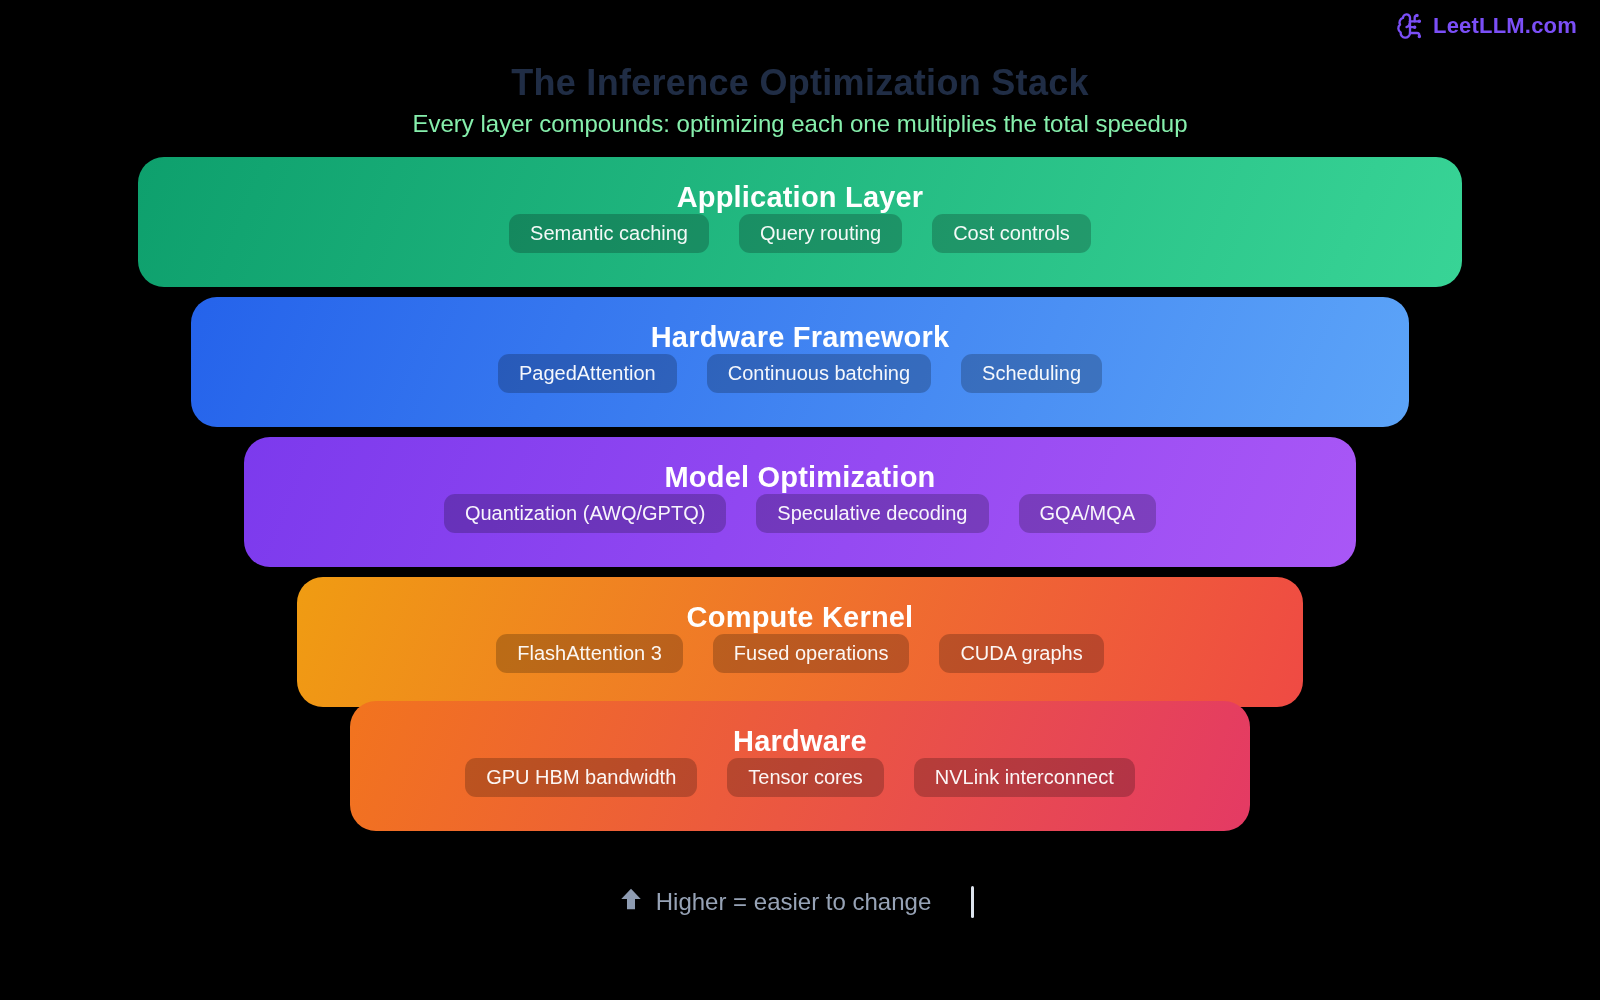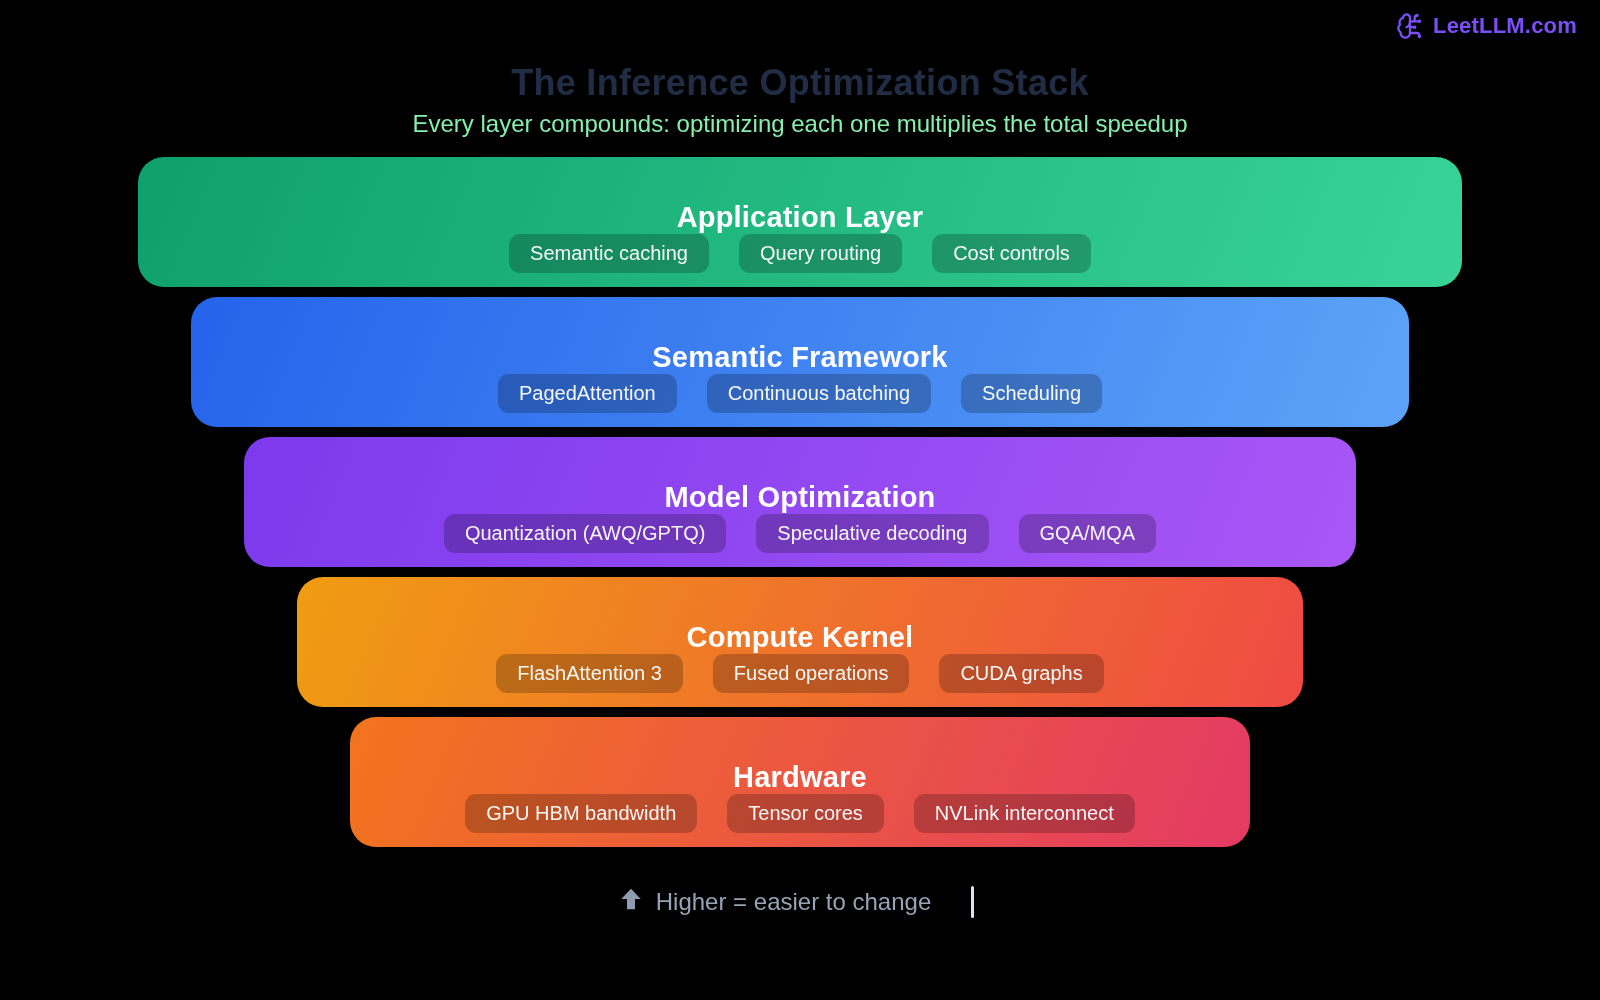--- a/index.html
+++ b/index.html
@@ -54,29 +54,28 @@
     position: absolute;
     height: 130px;
     border-radius: 26px;
     text-align: center;
     padding-top: 24px;
   }
   .layer-0 { top: 157px; left: 138px; width: 1324px; }
   .layer-1 { top: 297px; left: 191px; width: 1218px; }
   .layer-2 { top: 437px; left: 244px; width: 1112px; }
   .layer-3 { top: 577px; left: 297px; width: 1006px; }
-  .layer-4 { top: 717px; left: 350px; width: 900px;  }
+  .layer-4 { top: 701px; left: 350px; width: 900px;  }
 
   .layer-title {
     color: #ffffff;
     font-size: 29px;
     font-weight: 700;
     line-height: 32px;
     letter-spacing: .2px;
-    margin-top: 20px;
   }
   .chips {
     margin-top: 1px;
     display: flex;
     justify-content: center;
     gap: 30px;
   }
   .chip {
     display: inline-block;
     background: rgba(0,0,0,0.22);
@@ -148,21 +147,21 @@
   <div class="layer layer-0" style="background: linear-gradient(112deg, rgb(14, 160, 109), rgb(56, 212, 150));">
     <div class="layer-title">Application Layer</div>
     <div class="chips">
         <span class="chip">Semantic caching</span>
         <span class="chip">Query routing</span>
         <span class="chip">Cost controls</span>
       </div>
   </div>
 
   <div class="layer layer-1" style="background: linear-gradient(112deg, rgb(37, 99, 235), rgb(92, 164, 248));">
-    <div class="layer-title">Semantic Framework</div>
+    <div class="layer-title">Hardware Framework</div>
     <div class="chips">
         <span class="chip">PagedAttention</span>
         <span class="chip">Continuous batching</span>
         <span class="chip">Scheduling</span>
       </div>
   </div>
 
   <div class="layer layer-2" style="background: linear-gradient(112deg, rgb(124, 58, 237), rgb(169, 87, 246));">
     <div class="layer-title">Model Optimization</div>
     <div class="chips">

